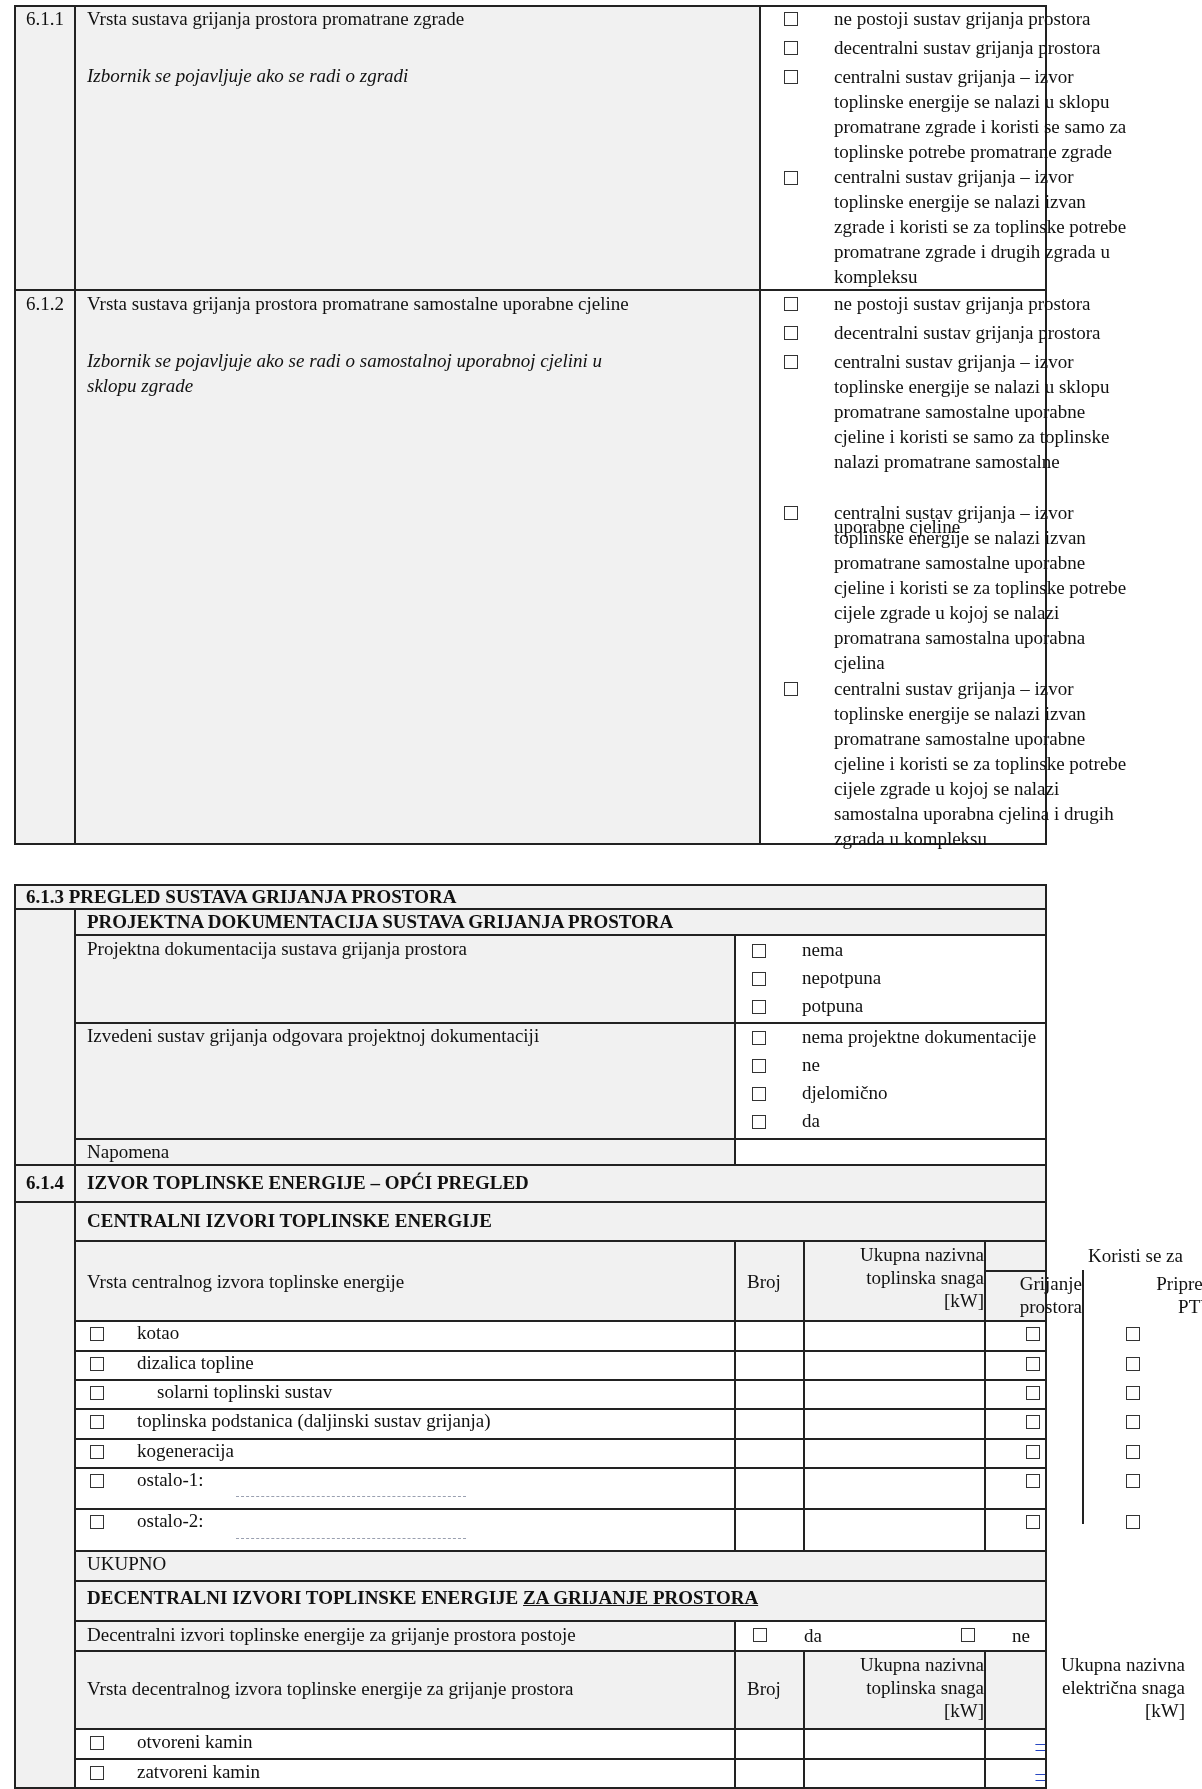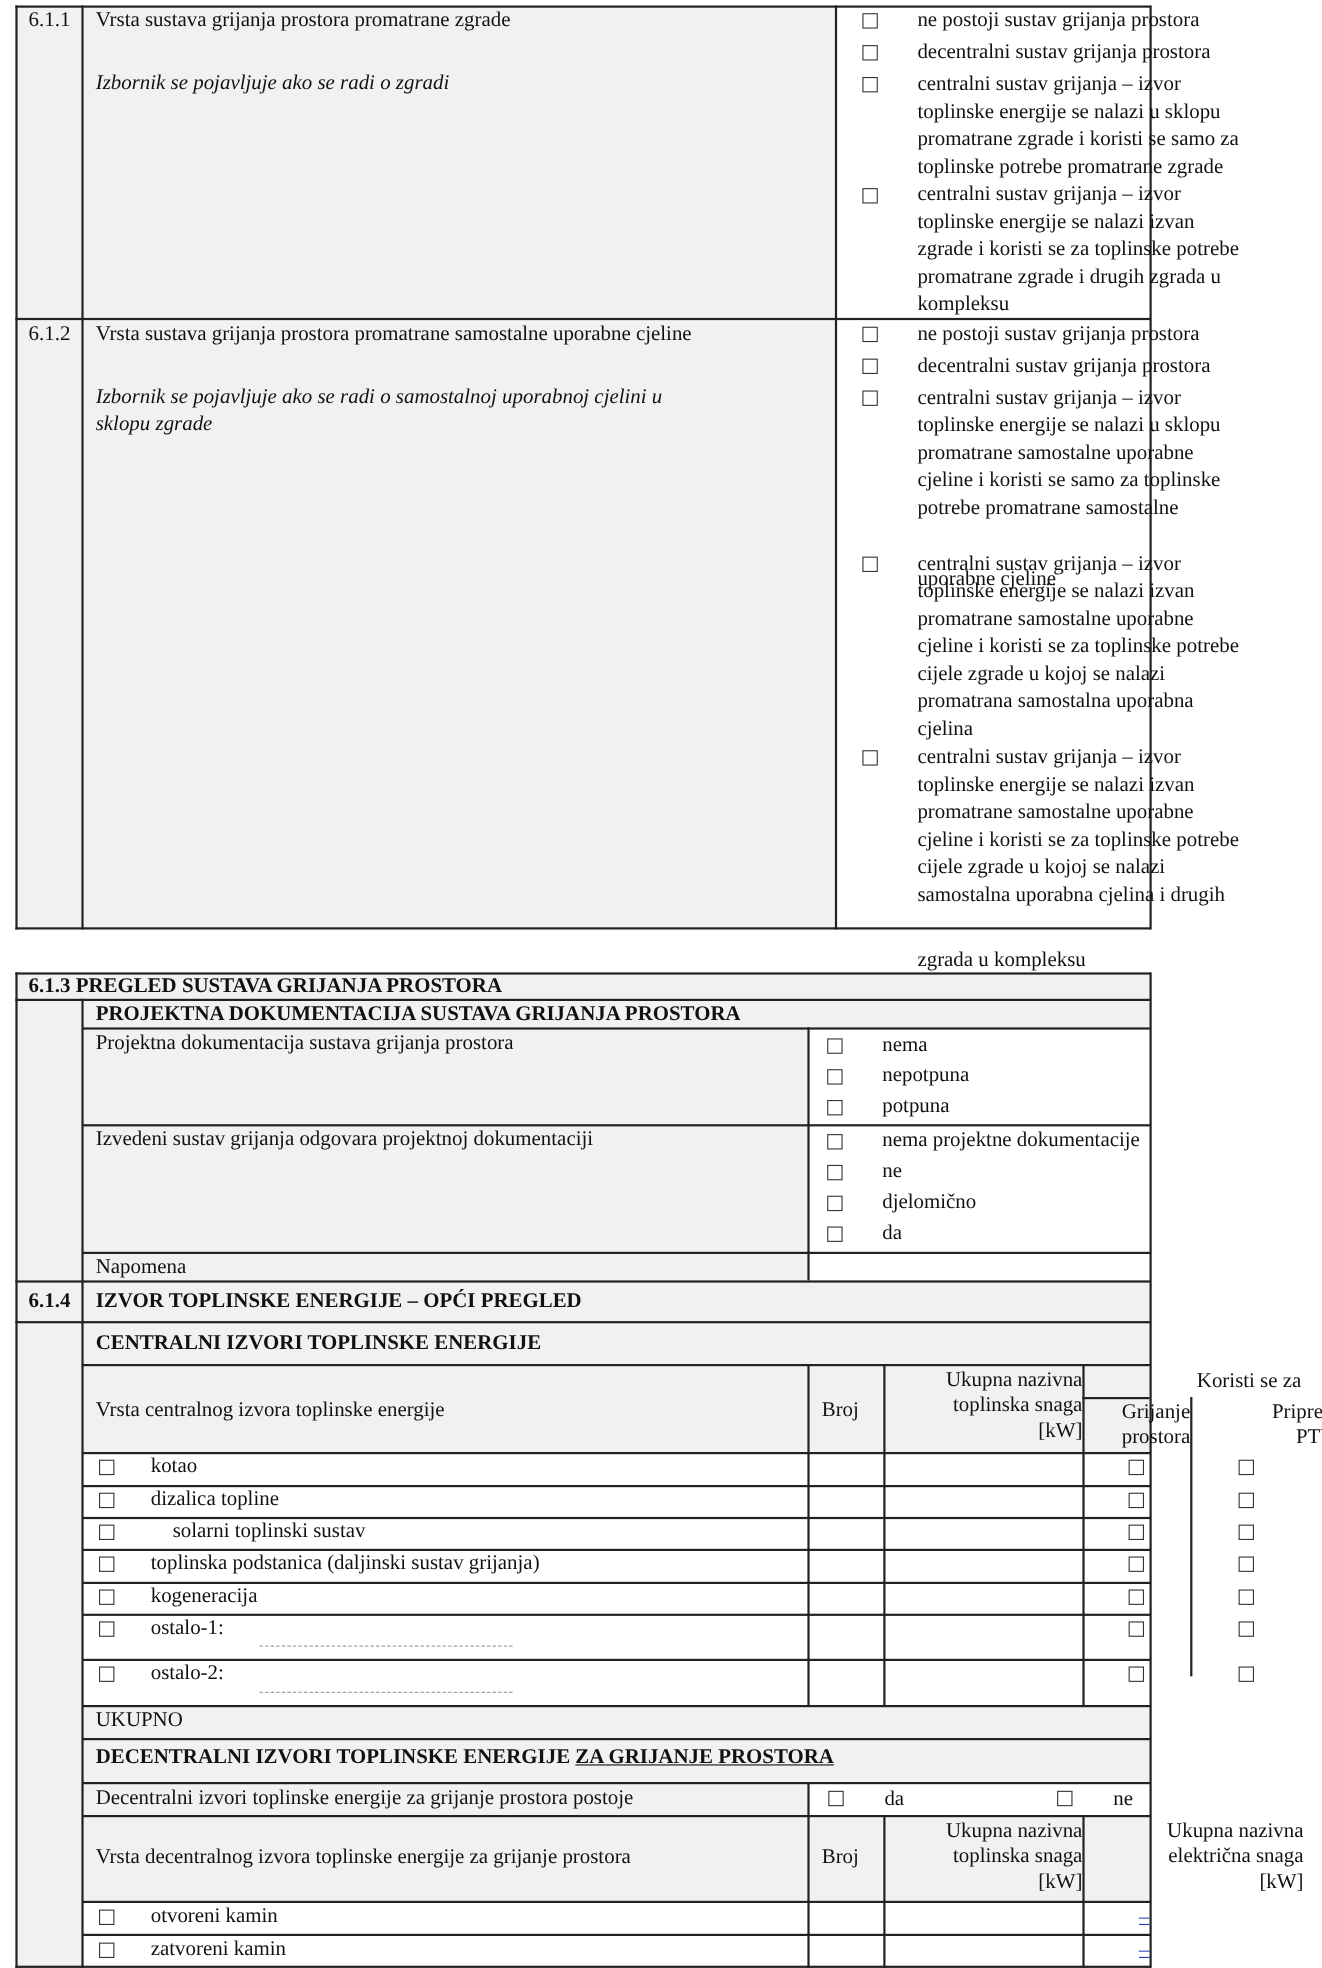--- a/index.html
+++ b/index.html
@@ -61,38 +61,38 @@
   <div>
     <span class="cb optcb" style="left:784px;top:297px;"></span>
     <div class="opt" style="left:834px;top:291px;">ne postoji sustav grijanja prostora</div>
     <span class="cb optcb" style="left:784px;top:326px;"></span>
     <div class="opt" style="left:834px;top:320px;">decentralni sustav grijanja prostora</div>
     <span class="cb optcb" style="left:784px;top:355px;"></span>
     <div class="opt" style="left:834px;top:349px;">centralni sustav grijanja – izvor</div>
     <div class="opt" style="left:834px;top:374px;">toplinske energije se nalazi u sklopu</div>
     <div class="opt" style="left:834px;top:399px;">promatrane samostalne uporabne</div>
     <div class="opt" style="left:834px;top:424px;">cjeline i koristi se samo za toplinske</div>
-    <div class="opt" style="left:834px;top:449px;">potrebe promatrane samostalne</div>
+    <div class="opt" style="left:834px;top:449px;">nalazi promatrane samostalne</div>
     <div class="opt" style="left:834px;top:474px;margin-top:40px;">uporabne cjeline</div>
     <span class="cb optcb" style="left:784px;top:506px;"></span>
     <div class="opt" style="left:834px;top:500px;">centralni sustav grijanja – izvor</div>
     <div class="opt" style="left:834px;top:525px;">toplinske energije se nalazi izvan</div>
     <div class="opt" style="left:834px;top:550px;">promatrane samostalne uporabne</div>
     <div class="opt" style="left:834px;top:575px;">cjeline i koristi se za toplinske potrebe</div>
     <div class="opt" style="left:834px;top:600px;">cijele zgrade u kojoj se nalazi</div>
     <div class="opt" style="left:834px;top:625px;">promatrana samostalna uporabna</div>
     <div class="opt" style="left:834px;top:650px;">cjelina</div>
     <span class="cb optcb" style="left:784px;top:682px;"></span>
     <div class="opt" style="left:834px;top:676px;">centralni sustav grijanja – izvor</div>
     <div class="opt" style="left:834px;top:701px;">toplinske energije se nalazi izvan</div>
     <div class="opt" style="left:834px;top:726px;">promatrane samostalne uporabne</div>
     <div class="opt" style="left:834px;top:751px;">cjeline i koristi se za toplinske potrebe</div>
     <div class="opt" style="left:834px;top:776px;">cijele zgrade u kojoj se nalazi</div>
     <div class="opt" style="left:834px;top:801px;">samostalna uporabna cjelina i drugih</div>
-    <div class="opt" style="left:834px;top:826px;margin-top:34px;">zgrada u kompleksu</div>
+    <div class="opt" style="left:834px;top:826px;">zgrada u kompleksu</div>
   </div>
 </div>
 
 <div>
 
   <div class="abs grey" style="left:14px;top:885px;width:1032px;height:49px;"></div>
   <div class="abs grey" style="left:14px;top:934px;width:61px;height:855px;"></div>
   <div class="abs grey" style="left:75px;top:934px;width:660px;height:230px;"></div>
   <div class="abs grey" style="left:75px;top:1164px;width:971px;height:76px;"></div>
   <div class="abs grey" style="left:75px;top:1240px;width:971px;height:80px;"></div>

